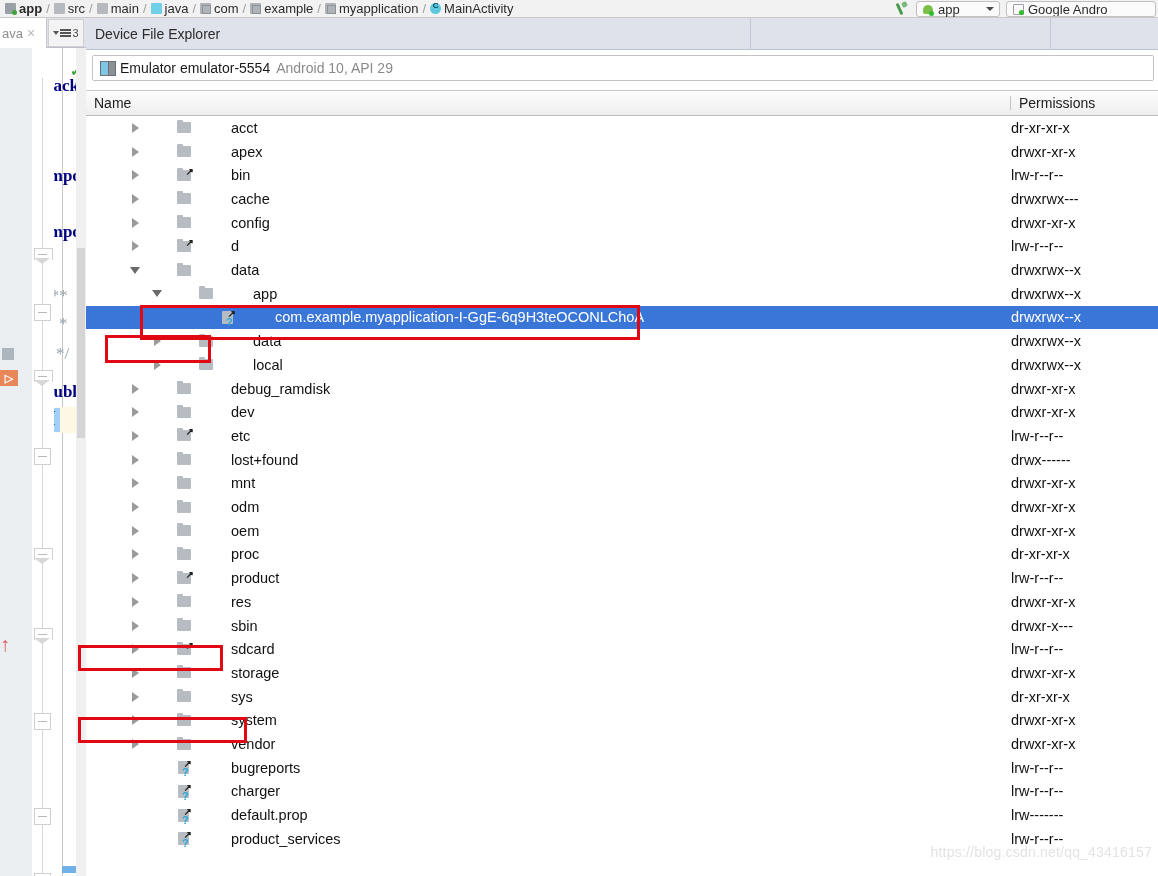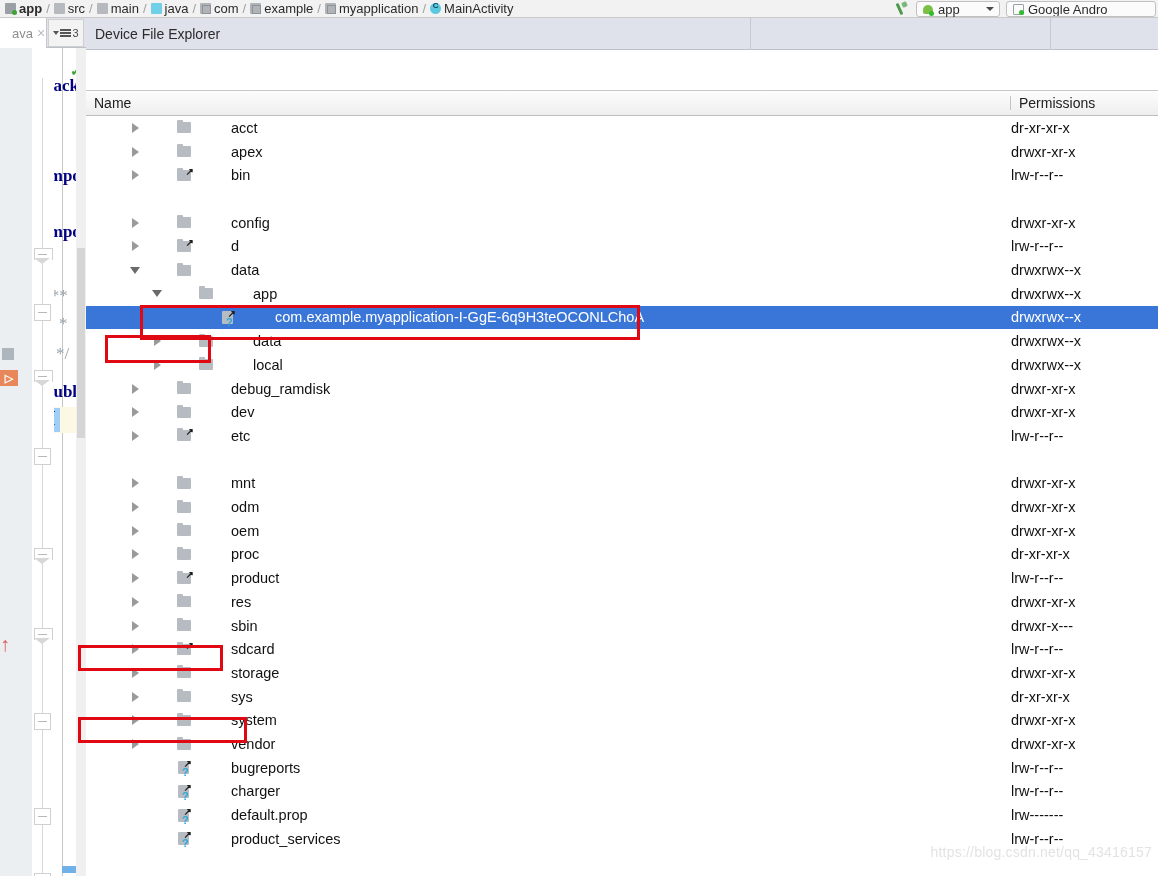--- a/index.html
+++ b/index.html
@@ -91,21 +91,21 @@
     position: absolute; left: 0; top: 18px; width: 86px; bottom: 0;
     background: #ffffff; overflow: hidden;
   }
   .tabstrip {
     position: absolute; left: 0; top: 0; width: 86px; height: 30px;
     background: #dfe2ea; border-bottom: 1px solid #bcc0cc;
   }
   .tab-active {
     position:absolute; left:0; top:0; width: 47px; height: 30px;
     background:#ffffff; border-right:1px solid #c7c7c7;
-    display:flex; align-items:center; gap:4px; padding-left:12px;
+    display:flex; align-items:center; gap:4px; padding-left:2px;
     font-size:13px; color:#8e8e8e;
   }
   .tab-x { color:#b9b9b9; font-size:14px; }
   .tab-tools {
     position:absolute; left:48px; top:1px; width:36px; height:28px;
     background:#f3f3f3; border:1px solid #cfcfcf;
     display:flex; align-items:center; justify-content:center; gap:1px;
     font-size:11px; color:#4a4a4a;
   }
   .tri-sm { width:0;height:0;border-left:3px solid transparent;border-right:3px solid transparent;border-top:4px solid #555; }
@@ -406,20 +406,27 @@
     </div>
   </div>
 
   <div class="tool">
 
     <div class="tool-header">
       <div class="tool-title">Device File Explorer</div>
       <div class="seg2"></div>
     </div>
 
+    <div class="device-row">
+      <div class="device-combo">
+        <span class="emu-icon"></span>
+        <span>Emulator emulator-5554</span>
+        <span class="dev-sub">Android 10, API 29</span>
+      </div>
+    </div>
 
     <div class="col-header">
       <div class="col-name">Name</div>
       <div class="col-perm">Permissions</div>
     </div>
 
     <div class="tree" id="tree">
         <div class="row" style="top: 0px;">
           <span style="width: 8px; flex: 0 0 auto;"></span>
           <span class="twisty">
@@ -441,20 +448,29 @@
         <div class="row" style="top: 47.4px;">
           <span style="width: 8px; flex: 0 0 auto;"></span>
           <span class="twisty">
             <i class="tri-r"></i>
           </span>
           <span class="node-icon fi-folder fi-link">
             <span class="arr">↗</span>
           </span>
           <span class="nm">bin</span>
           <span class="perm">lrw-r--r--</span>
+        </div>
+        <div class="row" style="top: 71.1px;">
+          <span style="width: 8px; flex: 0 0 auto;"></span>
+          <span class="twisty">
+            <i class="tri-r"></i>
+          </span>
+          <span class="node-icon fi-folder"></span>
+          <span class="nm">cache</span>
+          <span class="perm">drwxrwx---</span>
         </div>
         <div class="row" style="top: 94.8px;">
           <span style="width: 8px; flex: 0 0 auto;"></span>
           <span class="twisty">
             <i class="tri-r"></i>
           </span>
           <span class="node-icon fi-folder"></span>
           <span class="nm">config</span>
           <span class="perm">drwxr-xr-x</span>
         </div>
@@ -537,20 +553,29 @@
           <span style="width: 8px; flex: 0 0 auto;"></span>
           <span class="twisty">
             <i class="tri-r"></i>
           </span>
           <span class="node-icon fi-folder fi-link">
             <span class="arr">↗</span>
           </span>
           <span class="nm">etc</span>
           <span class="perm">lrw-r--r--</span>
         </div>
+        <div class="row" style="top: 331.8px;">
+          <span style="width: 8px; flex: 0 0 auto;"></span>
+          <span class="twisty">
+            <i class="tri-r"></i>
+          </span>
+          <span class="node-icon fi-folder"></span>
+          <span class="nm">lost+found</span>
+          <span class="perm">drwx------</span>
+        </div>
         <div class="row" style="top: 355.5px;">
           <span style="width: 8px; flex: 0 0 auto;"></span>
           <span class="twisty">
             <i class="tri-r"></i>
           </span>
           <span class="node-icon fi-folder"></span>
           <span class="nm">mnt</span>
           <span class="perm">drwxr-xr-x</span>
         </div>
         <div class="row" style="top: 379.2px;">

